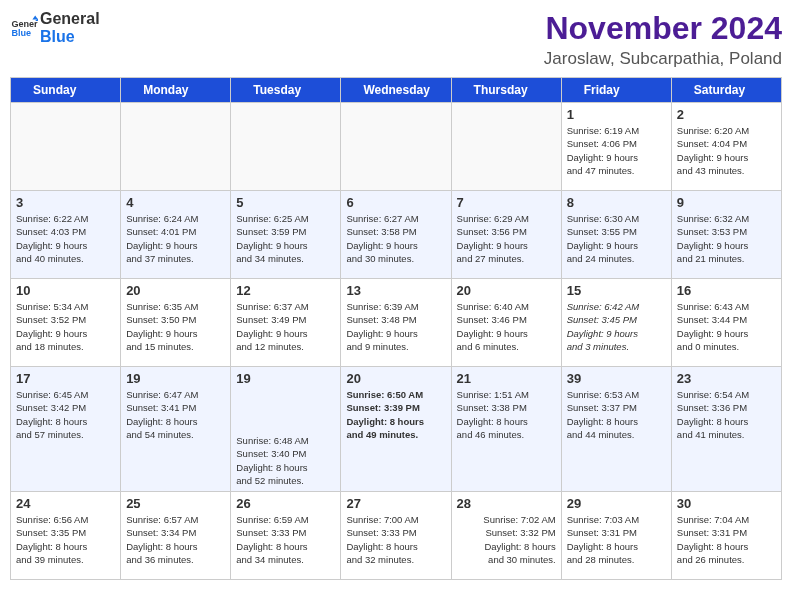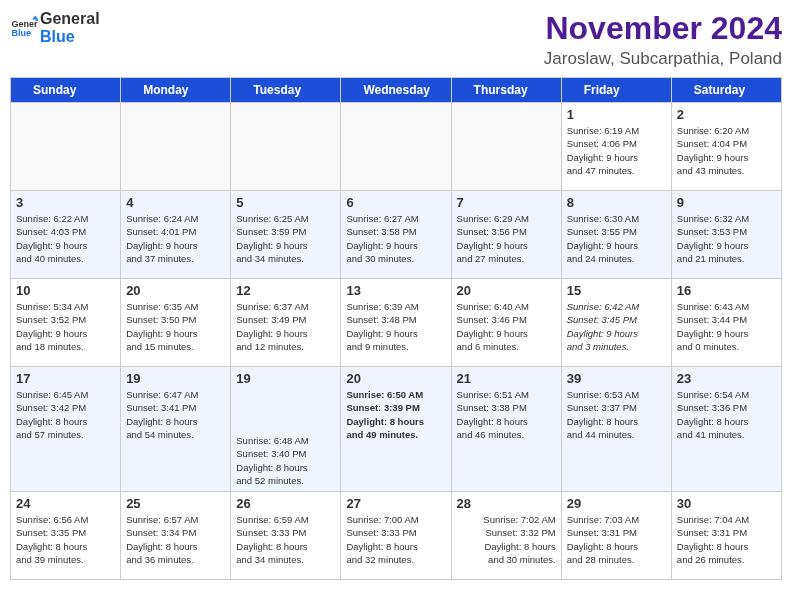--- a/index.html
+++ b/index.html
@@ -259,21 +259,21 @@
         </td>
         <td>
           <span class="day-num">20</span>
           <div class="day-info" style="white-space: pre-line; font-weight: bold;">Sunrise: 6:50 AM
 Sunset: 3:39 PM
 Daylight: 8 hours
 and 49 minutes.</div>
         </td>
         <td>
           <span class="day-num">21</span>
-          <div class="day-info" style="white-space: pre-line;">Sunrise: 6:51 AM
+          <div class="day-info" style="white-space: pre-line;">Sunrise: 1:51 AM
 Sunset: 3:38 PM
 Daylight: 8 hours
 and 46 minutes.</div>
         </td>
         <td>
           <span class="day-num">39</span>
           <div class="day-info" style="white-space: pre-line;">Sunrise: 6:53 AM
 Sunset: 3:37 PM
 Daylight: 8 hours
 and 44 minutes.</div>

